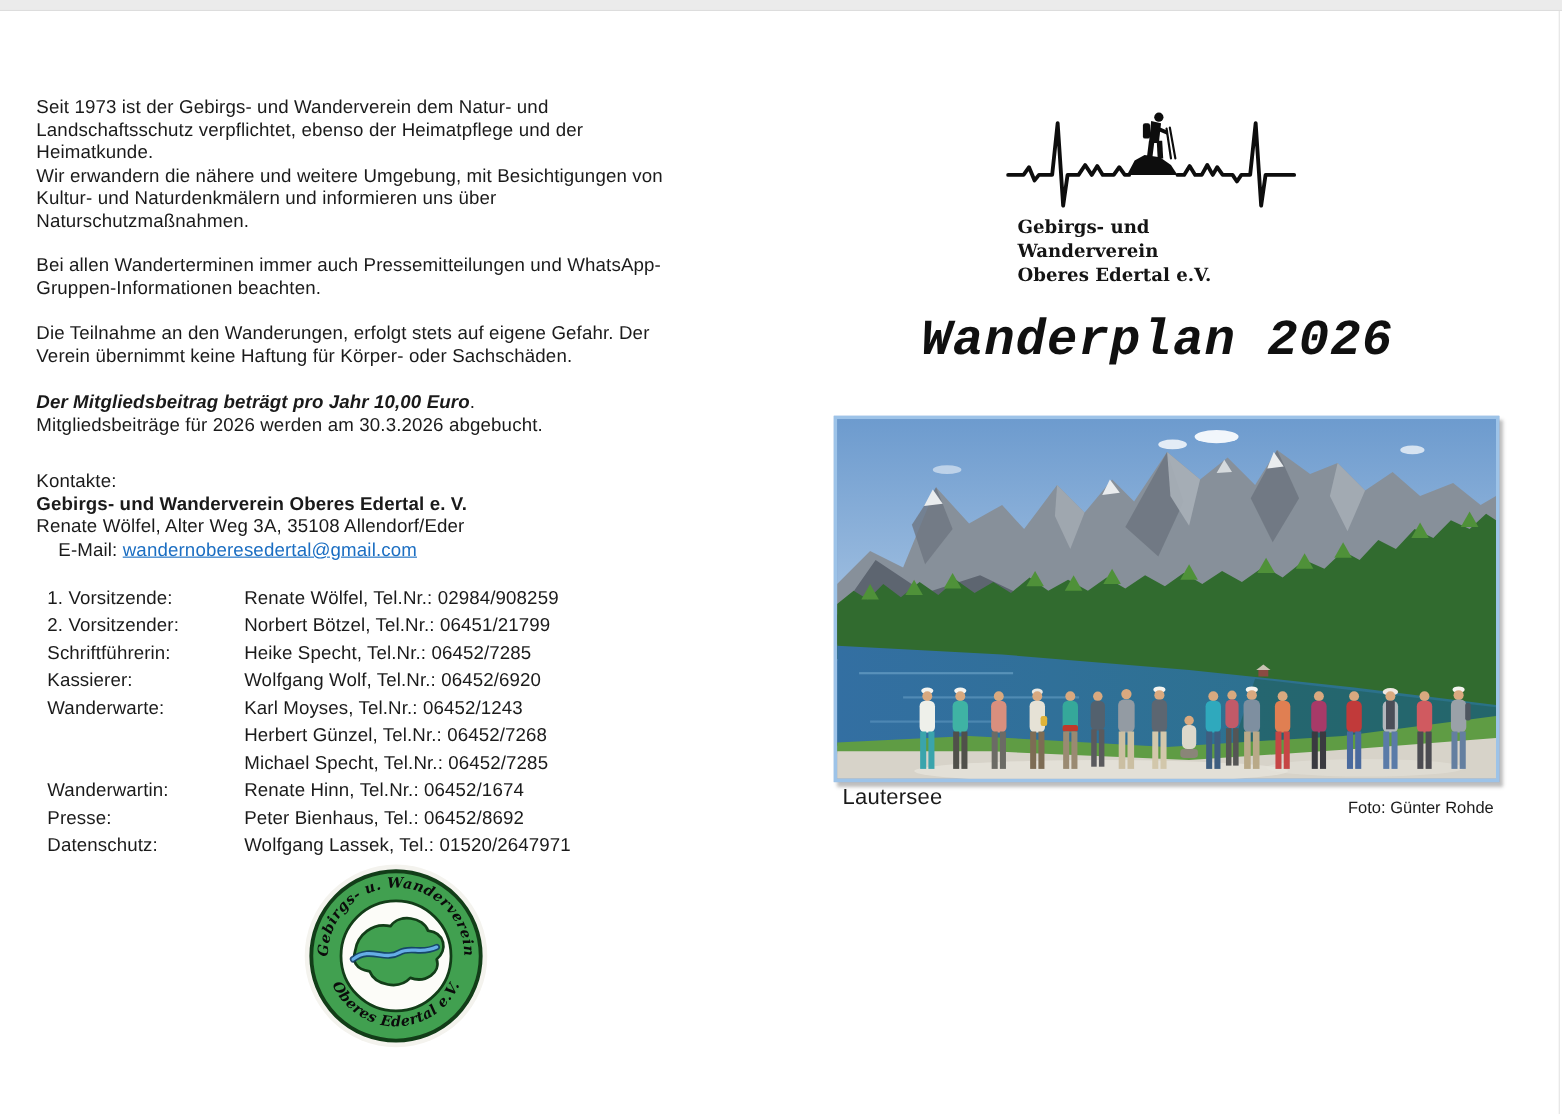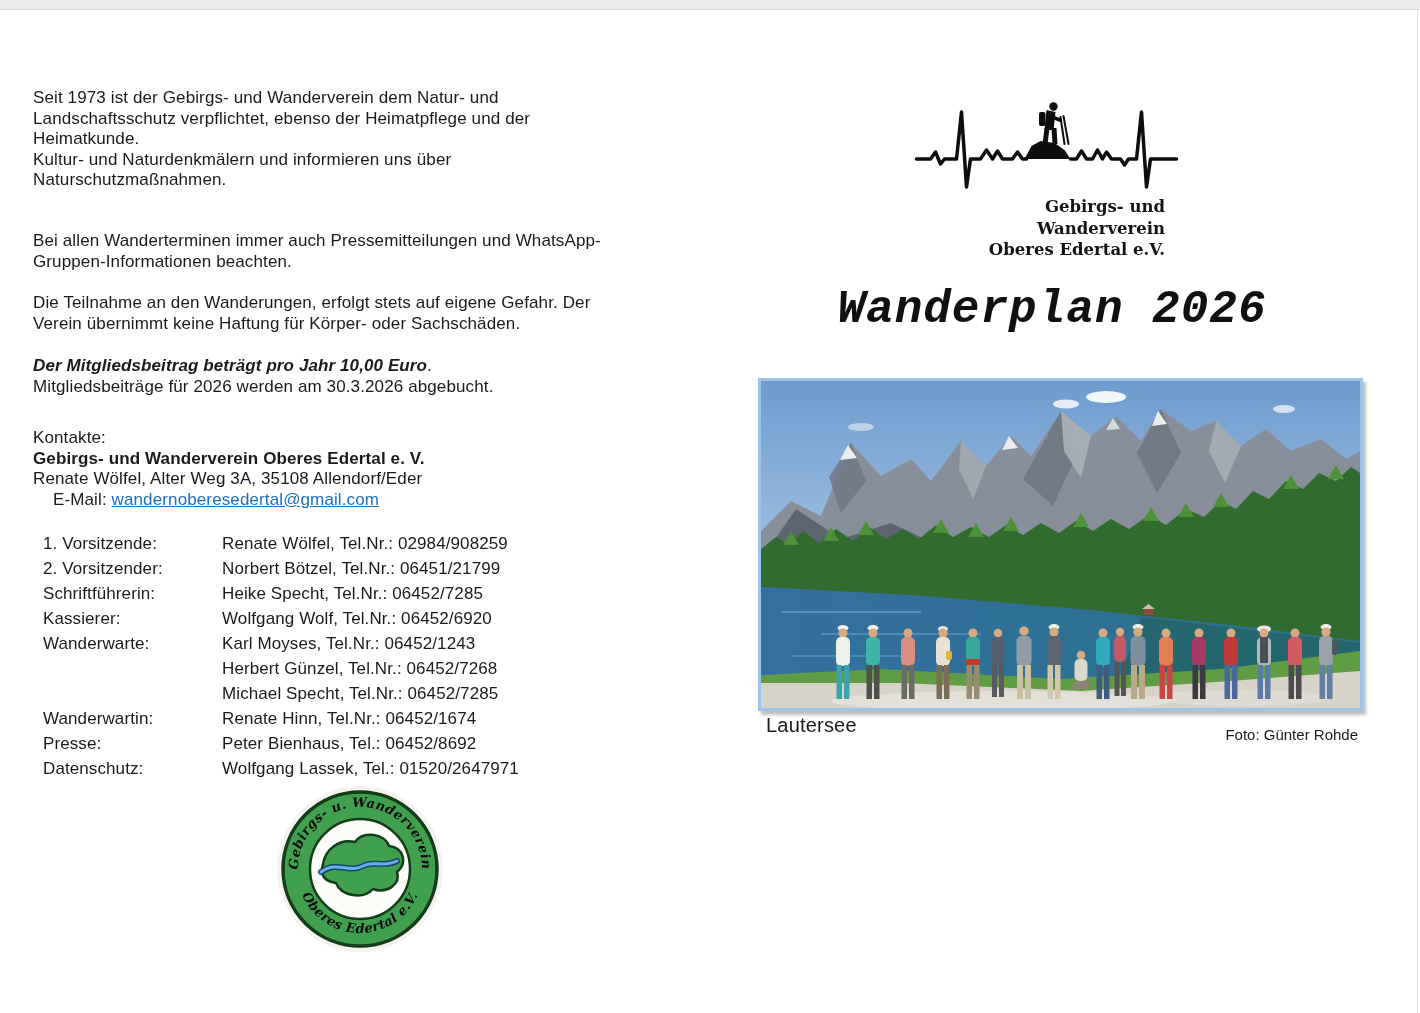--- a/index.html
+++ b/index.html
@@ -21,21 +21,21 @@
   .email-line { white-space:nowrap; font-size:17px;margin-left:20px; }
   a.email { color:#1b6ec2; text-decoration:underline; cursor:pointer; }
 
   .roles { position:absolute; left:33px; top:534px; width:660px; }
   .role-row { position:relative; height:25px; white-space:nowrap; font-size:17px; letter-spacing:.1px; }
   .role-label { position:absolute; left:10px; }
   .role-value { position:absolute; left:189px; }
 
   
   .ekg-logo { position:absolute; left:912px; top:97px; width:270px; height:100px; }
-  .logo-text { position:absolute; left:925px; top:196px; width:240px; text-align:right;
+  .logo-text { position:absolute; left:925px; top:196px; width:240px; text-align:left;
     font-family:"DejaVu Serif", serif; font-weight:bold; font-size:16.5px; line-height:21.5px; color:#141414; }
   .main-title { position:absolute; left:830px; top:284px; width:444px; text-align:center;
     font-family:Liberation Mono, monospace; font-style:italic; font-weight:bold;
     font-size:46px; letter-spacing:1px; color:#101010; }
 
   .photo-frame { position:absolute; left:758px; top:378px; width:605px; height:333px;
     border:3px solid #9dc3e8; background:#7da4d4;
     box-shadow:3px 4px 3px rgba(110,110,110,.45); }
   .photo-frame svg { display:block; }
   .photo-caption { position:absolute; left:766px; top:714px; font-size:20px; letter-spacing:.2px; }
@@ -46,20 +46,21 @@
 </head>
 <body>
 
 <div class="topbar"></div>
 <div class="right-edge"></div>
 
 <div class="tblock" style="top:88px">
   <div class="line">Seit 1973 ist der Gebirgs- und Wanderverein dem Natur- und</div>
   <div class="line">Landschaftsschutz verpflichtet, ebenso der Heimatpflege und der</div>
   <div class="line">Heimatkunde.</div>
+  <div class="line">Wir erwandern die nähere und weitere Umgebung, mit Besichtigungen von</div>
   <div class="line">Kultur- und Naturdenkmälern und informieren uns über</div>
   <div class="line">Naturschutzmaßnahmen.</div>
 </div>
 
 <div class="tblock" style="top:231px">
   <div class="line">Bei allen Wanderterminen immer auch Pressemitteilungen und WhatsApp-</div>
   <div class="line">Gruppen-Informationen beachten.</div>
 </div>
 
 <div class="tblock" style="top:293px">

